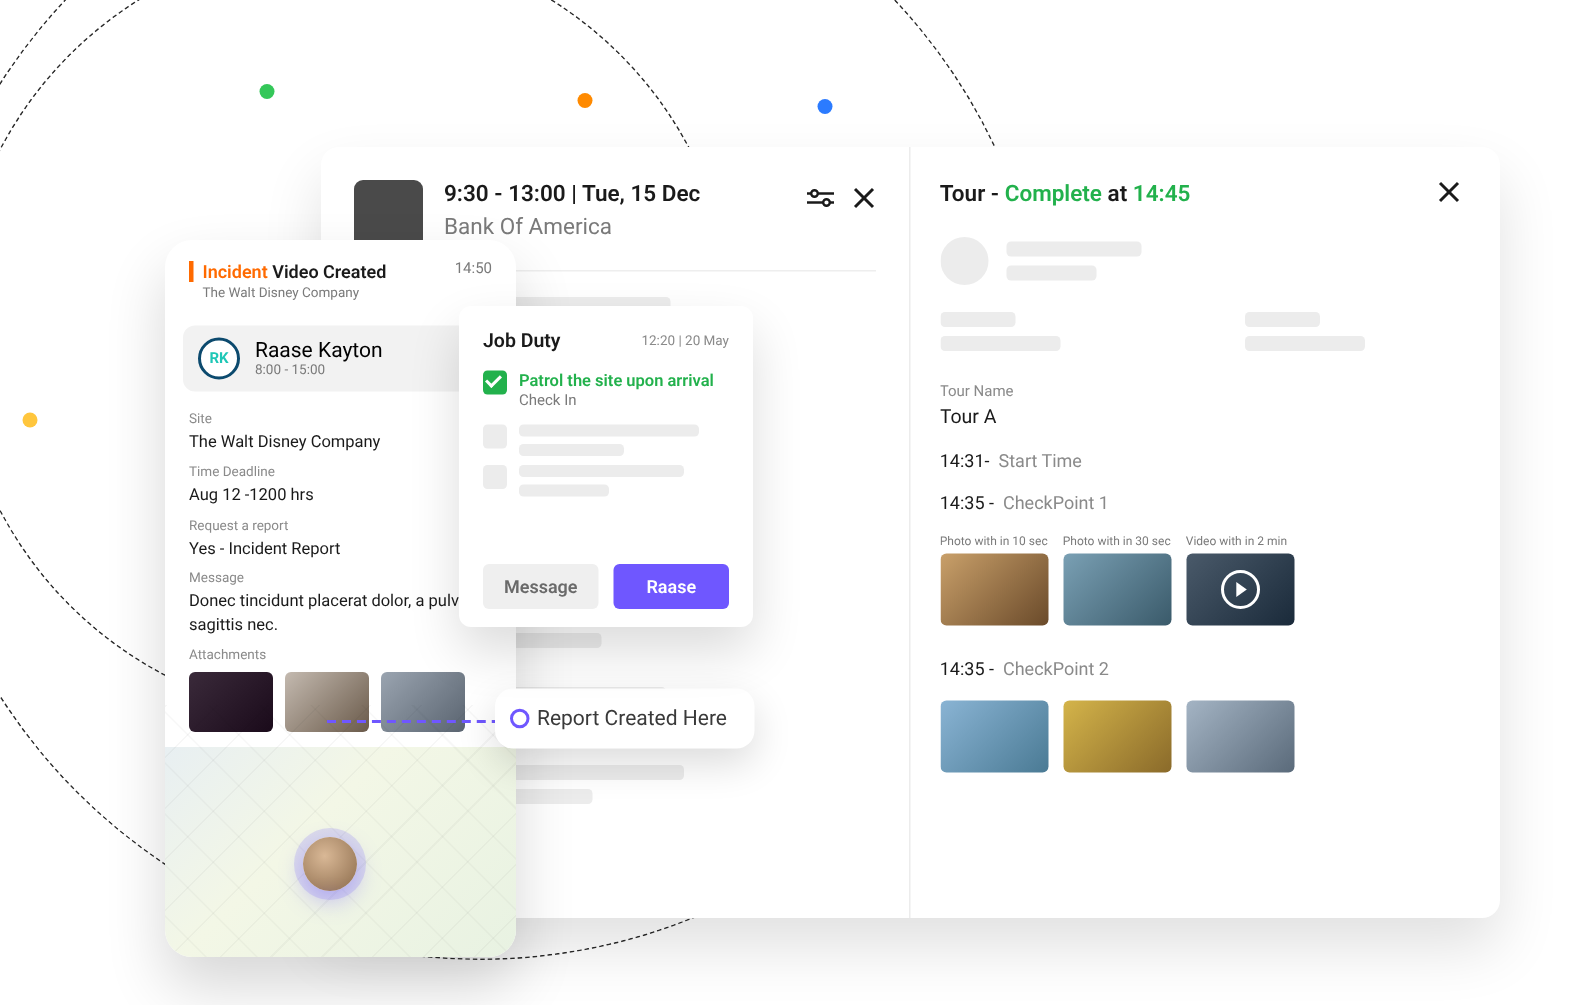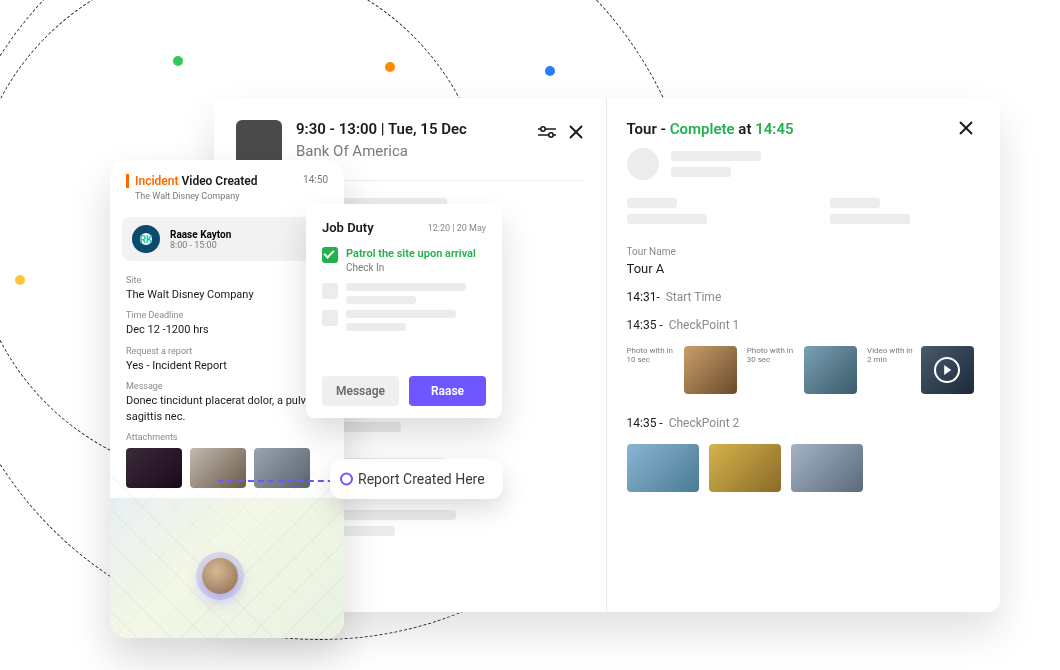--- a/index.html
+++ b/index.html
@@ -29,51 +29,51 @@
 .bp-icons{display:flex;gap:14px;align-items:center;padding-top:4px}
 .icon-btn{width:16px;height:16px;cursor:pointer;color:#1a1a1a}
 
 .ph-rows{display:flex;flex-direction:column;gap:20px}
 .ph-row{display:flex;gap:12px;align-items:center}
 .ph-av{width:32px;height:32px;border-radius:50%;background:#ececec;flex-shrink:0}
 .ph-lines{flex:1;display:flex;flex-direction:column;gap:6px}
 .ph-l{height:10px;background:#ececec;border-radius:3px}
 
 
-.tour-head{display:flex;justify-content:space-between;align-items:flex-start;margin-bottom:10px}
+.tour-head{display:flex;justify-content:space-between;align-items:flex-start;margin-bottom:20px}
 .tour-title{font-size:15px;font-weight:600;color:#1a1a1a}
 .tour-title .complete{color:#22b14c}
 .tour-title .time{color:#22b14c}
 .tour-sub{font-size:10px;color:#7a7a7a;margin-bottom:14px}
 .tour-body{overflow-y:auto;height:440px}
 .av-row{display:flex;gap:12px;align-items:center;margin-bottom:18px}
 .pair-row{display:flex;gap:60px;margin-bottom:22px}
 .tn-label{font-size:10px;color:#8a8a8a;margin-bottom:4px}
 .tn-val{font-size:13px;color:#1a1a1a}
 .timept{font-size:12px;color:#1a1a1a;margin-bottom:14px}
 .timept .muted{color:#8a8a8a}
 .desc{font-size:9px;line-height:1.5;color:#8a8a8a;margin-bottom:14px;max-width:310px}
 .thumb-row{display:flex;gap:10px;margin-bottom:22px}
-.thumb-col{display:flex;flex-direction:row;gap:4px}
+.thumb-col{display:flex;flex-direction:column;gap:4px}
 .thumb-lab{font-size:8px;color:#7a7a7a}
 .thumb{width:72px;height:48px;border-radius:4px;background:linear-gradient(135deg,#6b8a9a,#3a5a6a);position:relative}
 .thumb.v::after{content:"";position:absolute;inset:0;margin:auto;width:22px;height:22px;border:2px solid #fff;border-radius:50%}
 .thumb.v::before{content:"";position:absolute;left:50%;top:50%;transform:translate(-40%,-50%);border-left:7px solid #fff;border-top:5px solid transparent;border-bottom:5px solid transparent}
 
 
 .phone{position:absolute;left:110px;top:160px;width:234px;height:478px;background:#fff;border-radius:18px;box-shadow:0 20px 40px rgba(0,0,0,0.16);overflow:hidden;display:flex;flex-direction:column}
 .phone-head{padding:14px 16px 10px 16px}
 .p-title-row{display:flex;justify-content:space-between;align-items:flex-start}
 .p-title{font-size:12px;font-weight:600;color:#1a1a1a;border-left:3px solid #ff6a00;padding-left:6px}
 .p-title .inc{color:#ff6a00}
 .p-time{font-size:10px;color:#7a7a7a}
 .p-sub{font-size:9px;color:#7a7a7a;margin-top:3px;margin-left:9px}
 .user-chip{display:flex;gap:10px;align-items:center;background:#f2f2f2;margin:6px 12px;padding:8px 10px;border-radius:8px;position:relative}
-.uc-av{width:28px;height:28px;border-radius:50%;border:8px solid #0c4a6e;color:#1ec7b6;display:flex;align-items:center;justify-content:center;font-size:10px;font-weight:700;background:#fff}
-.uc-name{font-size:10px;font-weight:700}
+.uc-av{width:28px;height:28px;border-radius:50%;border:2px solid #0c4a6e;color:#1ec7b6;display:flex;align-items:center;justify-content:center;font-size:10px;font-weight:700;background:#fff}
+.uc-name{font-size:14px;font-weight:400}
 .uc-time{font-size:9px;color:#7a7a7a}
 .uc-call{position:absolute;right:10px;top:10px;color:#22b14c}
 .p-body{padding:0 16px 10px 16px}
 .p-lab{font-size:9px;color:#8a8a8a;margin-top:8px;margin-bottom:2px}
 .p-val{font-size:11px;color:#1a1a1a;line-height:1.4}
 .att-row{display:flex;gap:8px;margin-top:6px}
 .att{width:56px;height:40px;border-radius:4px;background:linear-gradient(135deg,#aab,#667)}
 .p-map{flex:1;background:linear-gradient(135deg,#e8eff2 0%,#f3f7e6 40%,#e8f2e2 100%);position:relative}
 .p-map .diag{position:absolute;inset:-20%;background:repeating-linear-gradient(45deg,rgba(0,0,0,0.03) 0 1px,transparent 1px 24px),repeating-linear-gradient(-45deg,rgba(0,0,0,0.03) 0 1px,transparent 1px 24px)}
 .pin{position:absolute;left:92px;bottom:44px;width:36px;height:36px;border-radius:50%;background:#fff;box-shadow:0 0 0 6px rgba(111,87,255,0.18),0 6px 16px rgba(111,87,255,0.4);overflow:hidden}
@@ -291,21 +291,21 @@
       <svg width="16" height="16" viewBox="0 0 24 24" fill="#22b14c">
           <path d="M6.6 10.8c1.4 2.8 3.8 5.2 6.6 6.6l2.2-2.2c.3-.3.7-.4 1-.2 1.2.4 2.5.6 3.8.6.6 0 1 .4 1 1v3.4c0 .6-.4 1-1 1C10.6 21 3 13.4 3 3.8c0-.6.4-1 1-1h3.4c.6 0 1 .4 1 1 0 1.3.2 2.6.6 3.8.1.4 0 .8-.3 1l-2.1 2.2z"></path>
         </svg>
     </span>
   </div>
 
   <div class="p-body">
     <div class="p-lab">Site</div>
     <div class="p-val">The Walt Disney Company</div>
     <div class="p-lab">Time Deadline</div>
-    <div class="p-val">Dec 12 -1200 hrs</div>
+    <div class="p-val">Aug 12 -1200 hrs</div>
     <div class="p-lab">Request a report</div>
     <div class="p-val">Yes - Incident Report</div>
     <div class="p-lab">Message</div>
     <div class="p-val">Donec tincidunt placerat dolor, a pulvinar sagittis nec.</div>
     <div class="p-lab">Attachments</div>
     <div class="att-row">
       <div class="att" style="background:linear-gradient(135deg,#3a2a3a,#1a0a1a)"></div>
       <div class="att" style="background:linear-gradient(135deg,#c4bab0,#6a5a4a)"></div>
       <div class="att" style="background:linear-gradient(135deg,#9aa4b0,#5a6470)"></div>
     </div>

